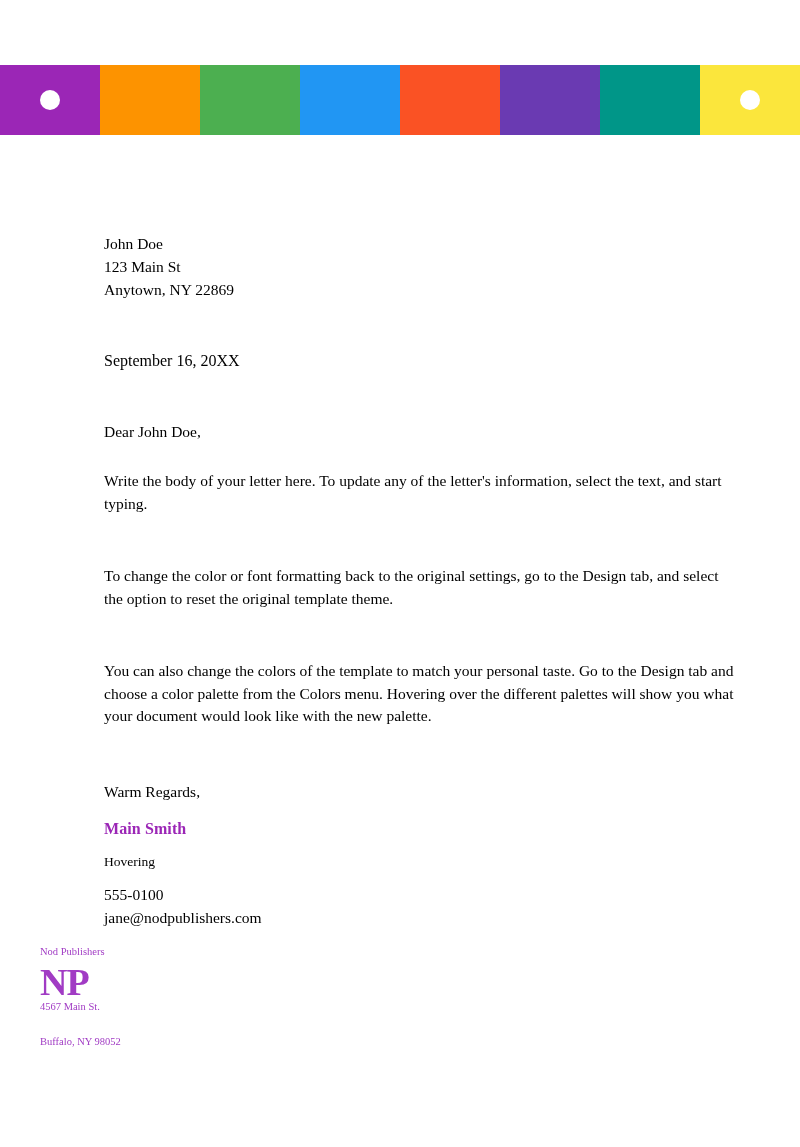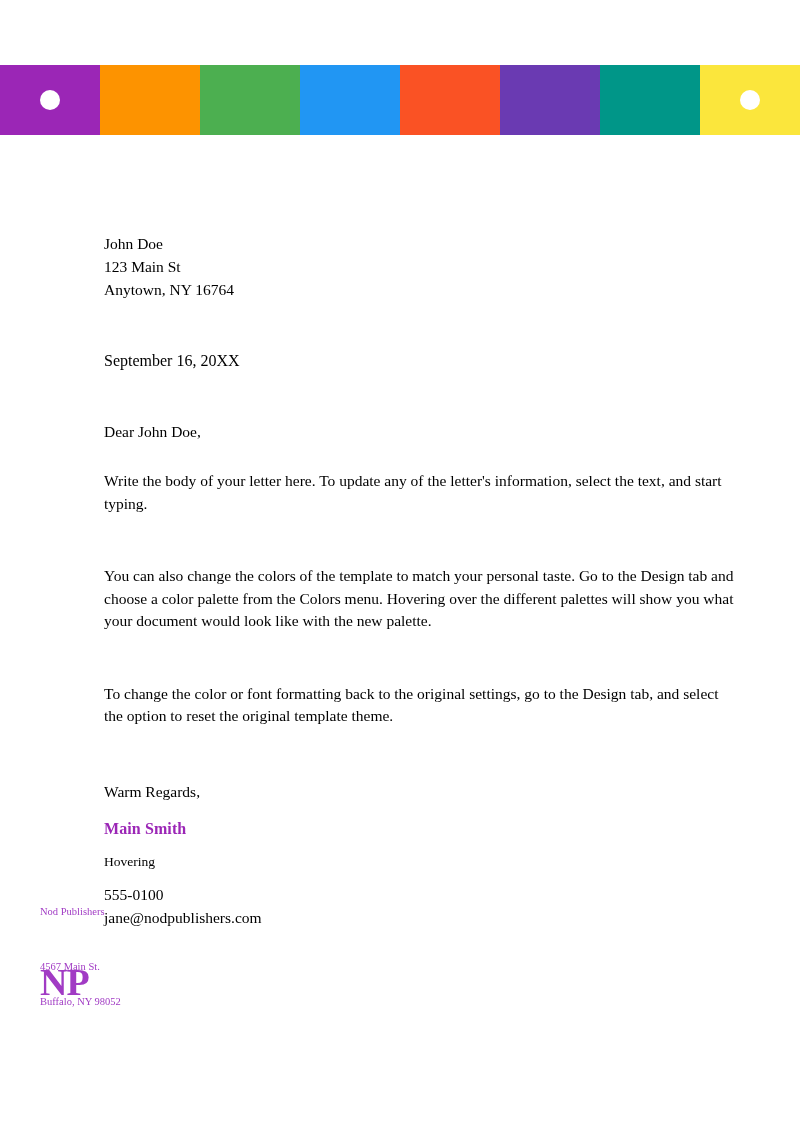--- a/index.html
+++ b/index.html
@@ -102,21 +102,21 @@
     font-size: 15.5px;
     line-height: 23px;
     margin-top: 13px;
   }
   .signature-contact div { white-space: pre; }
 
   
   .footer {
     position: absolute;
     left: 40px;
-    top: 905px;
+    top: 945px;
     width: 320px;
   }
   .footer-company {
     font-size: 10.5px;
     color: #A13BC4;
     line-height: 14px;
   }
   .footer-address {
     font-size: 10.5px;
     color: #A13BC4;
@@ -154,32 +154,32 @@
   <div class="band-swatch" style="background: rgb(251, 230, 60);">
     <span class="band-dot" style="background: rgb(255, 255, 255);"></span>
   </div>
 </div>
 
 <div class="letter">
 
   <div class="sender-address">
     <div>John Doe</div>
     <div>123 Main St</div>
-    <div>Anytown, NY 16764</div>
+    <div>Anytown, NY 22869</div>
   </div>
 
   <div class="date-line">September 16, 20XX</div>
 
   <div class="salutation">Dear John Doe,</div>
 
   <p class="body-paragraph">Write the body of your letter here. To update any of the letter's information, select the text, and start typing.</p>
 
+  <p class="body-paragraph spaced">To change the color or font formatting back to the original settings, go to the Design tab, and select the option to reset the original template theme.</p>
+
   <p class="body-paragraph spaced">You can also change the colors of the template to match your personal taste. Go to the Design tab and choose a color palette from the Colors menu. Hovering over the different palettes will show you what your document would look like with the new palette.</p>
-
-  <p class="body-paragraph spaced">To change the color or font formatting back to the original settings, go to the Design tab, and select the option to reset the original template theme.</p>
 
   <div class="closing">Warm Regards,</div>
 
   <div class="signature-name" style="color: rgb(155, 38, 182);">Main Smith</div>
 
   <div class="signature-title">Hovering</div>
 
   <div class="signature-contact">
     <div>555-0100</div>
     <div>jane@nodpublishers.com</div>

